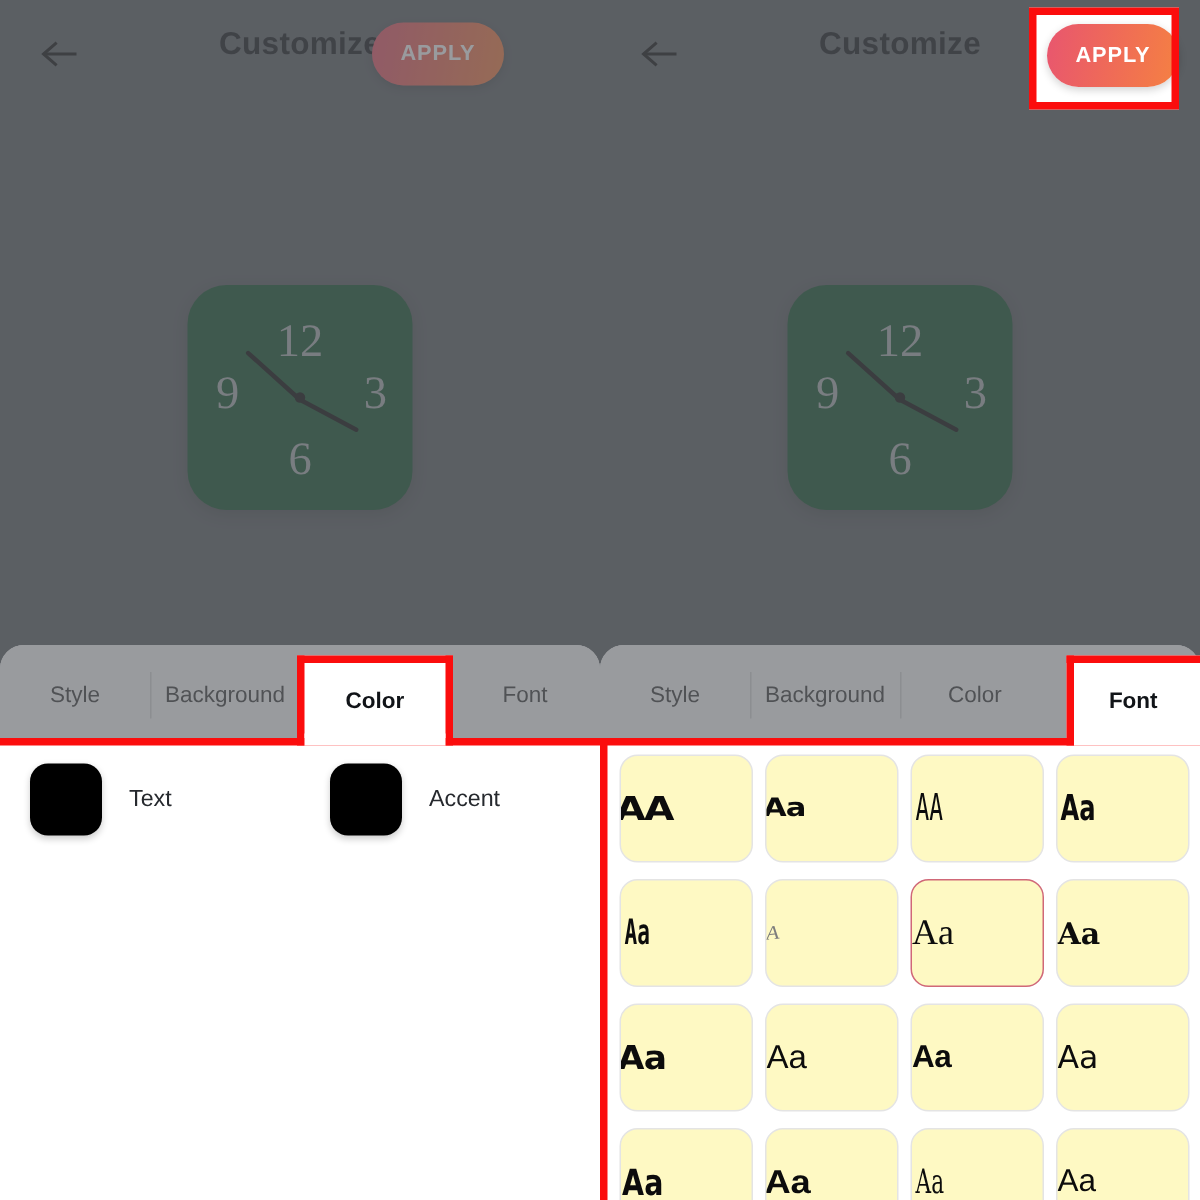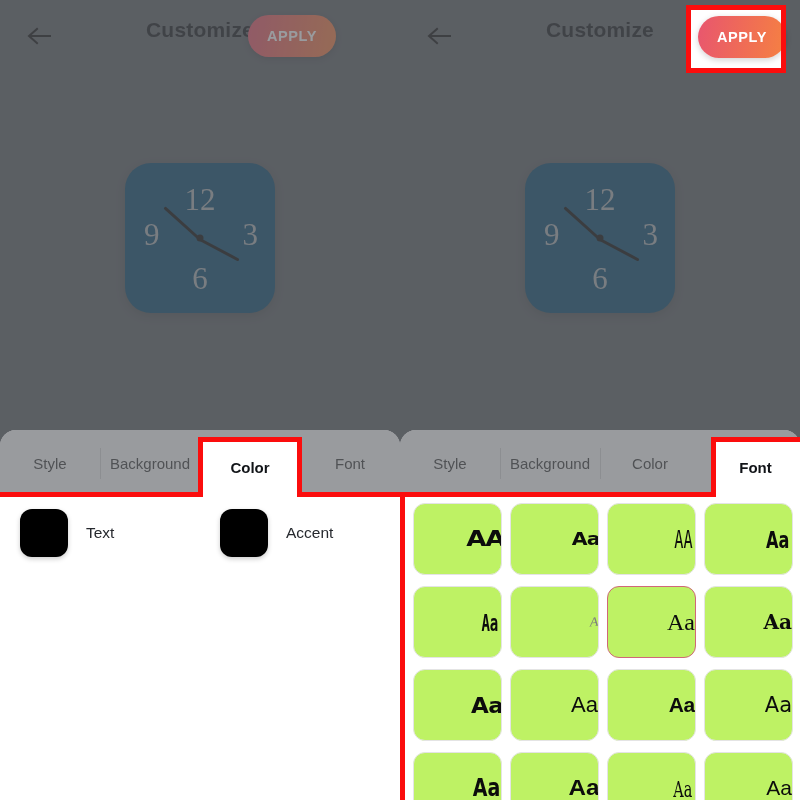--- a/index.html
+++ b/index.html
@@ -31,22 +31,22 @@
     width:88px;height:42px;border-radius:21px;
     background:linear-gradient(100deg,#e8566f 0%,#ef6a58 48%,#f58142 100%);
     display:flex;align-items:center;justify-content:center;
     font-size:14.5px;font-weight:700;color:#ffffff;letter-spacing:.6px;
     box-shadow:0 2px 6px rgba(0,0,0,.18);
   }
 
   
   .widget-area{position:absolute;left:0;top:78px;width:400px;height:352px;}
   .clock{
-    position:absolute;left:125px;top:85px;width:150px;height:150px;
-    border-radius:26px;background:#0c4a6e;
+    position:absolute;left:125px;top:112px;width:150px;height:150px;
+    border-radius:26px;background:#14532d;
     box-shadow:0 3px 10px rgba(0,0,0,.16);
   }
   .clock .num{
     position:absolute;font-family:"Liberation Serif", serif;
     color:#aab0b4;font-size:31px;line-height:1;
   }
   .clock .n12{left:0;right:0;top:21px;text-align:center;}
   .clock .n3{right:17px;top:56px;}
   .clock .n6{left:0;right:0;bottom:19px;text-align:center;}
   .clock .n9{left:19px;top:56px;}
@@ -89,22 +89,22 @@
   }
   .swatch-label{margin-left:18px;font-size:15.5px;color:#26292e;}
 
   
   .font-grid{
     position:absolute;left:10px;top:6px;width:384px;
     display:grid;grid-template-columns:repeat(4,89px);
     column-gap:8px;row-gap:11px;
   }
   .font-cell{
-    height:70px;border:1px solid #e4e4e4;border-radius:12px;background:#bef264;
-    display:flex;align-items:center;justify-content:flex-end;
+    height:70px;border:1px solid #e4e4e4;border-radius:12px;background:#fef9c3;
+    display:flex;align-items:center;justify-content:flex-start;
     font-size:21px;color:#0c0c0c;overflow:hidden;
   }
   .font-cell.sel{border:1.5px solid #d06878;}
   .fc-f0{font-family:"DejaVu Sans", sans-serif;font-weight:700;font-size:21px;transform:scaleX(1.25) scaleY(1.05);letter-spacing:-1px;}
   .fc-f1{font-family:"DejaVu Sans", sans-serif;font-weight:700;font-size:17px;transform:scaleX(1.2);letter-spacing:-.5px;}
   .fc-f2{font-family:"DejaVu Sans Mono", monospace;font-size:19px;transform:scaleY(1.3) scaleX(.8);}
   .fc-f3{font-family:"DejaVu Sans", sans-serif;font-weight:700;font-size:19px;transform:scaleY(1.25) scaleX(.85);}
   .fc-f4{font-family:"DejaVu Sans Mono", monospace;font-weight:700;font-size:18px;transform:scaleY(1.3) scaleX(.78);}
   .fc-f5{font-family:"Liberation Serif", serif;font-style:italic;font-size:13px;color:#7d7d7d;transform:rotate(-6deg) scaleX(1.1);}
   .fc-f6{font-family:"Liberation Serif", serif;font-size:24px;}

